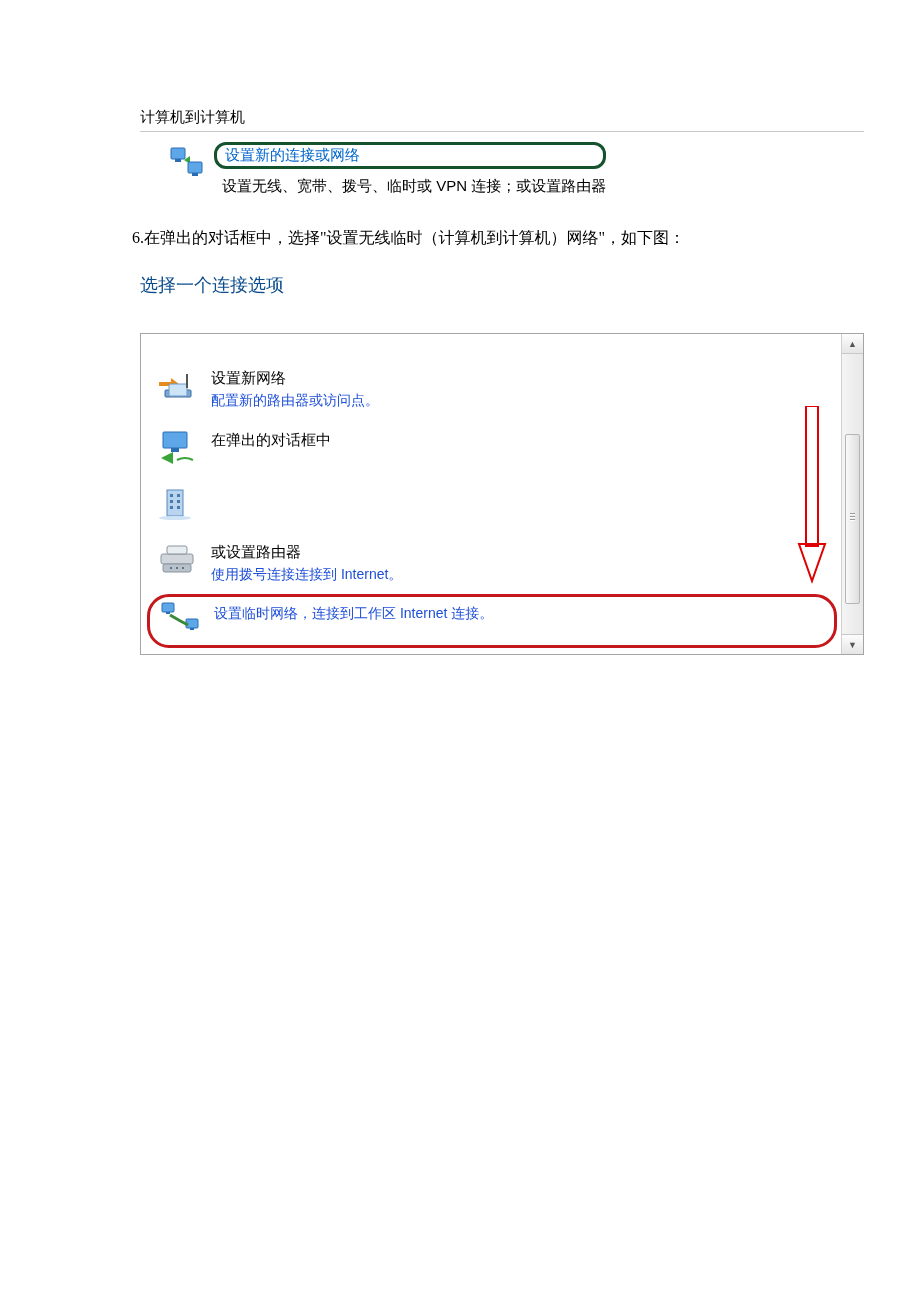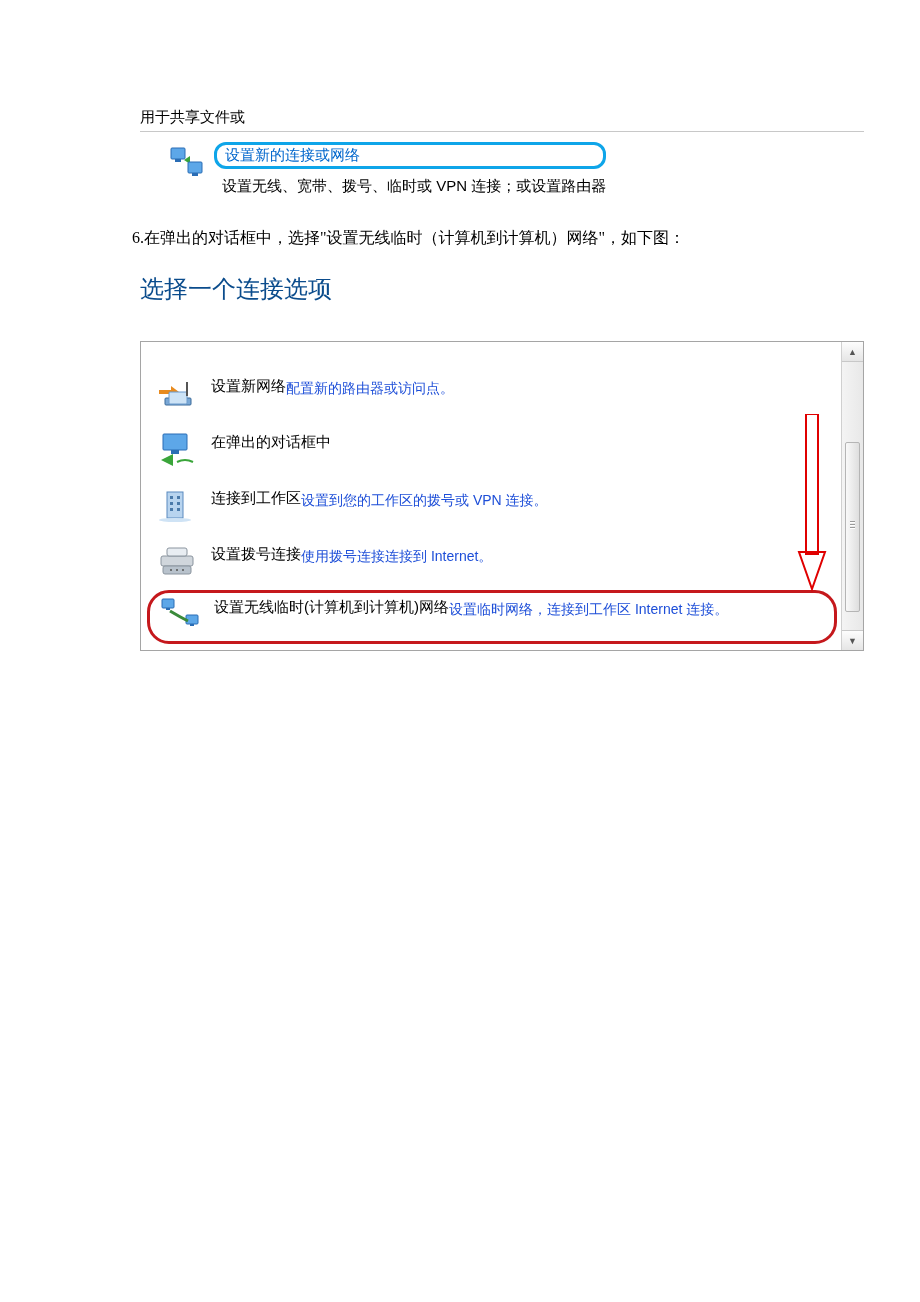--- a/index.html
+++ b/index.html
@@ -27,21 +27,21 @@
       padding-left: 28px;
     }
     .section1-icon {
       width: 36px;
       height: 32px;
       flex-shrink: 0;
       margin-right: 10px;
       margin-top: 4px;
     }
     .section1-link {
-      border: 3px solid #0ea5e9;
+      border: 3px solid #14532d;
       border-radius: 12px;
       padding: 1px 8px;
       color: #0066cc;
       font-size: 15px;
       display: inline-block;
       margin-bottom: 8px;
     }
     .section1-desc {
       color: #000;
       font-size: 15px;
@@ -51,21 +51,21 @@
 
     .caption {
       margin: 32px 0 0 132px;
       font-size: 16px;
       color: #000;
       font-family: "SimSun","宋体",serif;
     }
 
     .dialog-title {
       margin: 24px 0 0 140px;
-      font-size: 24px;
+      font-size: 18px;
       color: #0b4c8c;
       font-weight: 400;
     }
 
     .options-container {
       margin: 36px 0 0 140px;
       width: 724px;
       border: 1px solid #a5a5a5;
       position: relative;
       padding: 0;
@@ -79,21 +79,21 @@
       align-items: flex-start;
       padding: 10px 0 10px 16px;
       cursor: pointer;
     }
     .option-icon {
       width: 40px;
       height: 36px;
       flex-shrink: 0;
       margin-right: 14px;
     }
-    .option-text { display: flex; }
+    .option-text { display: flex; flex-direction: column; }
     .option-title {
       font-size: 15px;
       color: #000;
       font-weight: 400;
       line-height: 20px;
     }
     .option-desc {
       font-size: 14px;
       color: #1d4ed8;
       line-height: 20px;
@@ -148,21 +148,21 @@
       right: 36px;
       top: 72px;
       width: 30px;
     }
     .red-arrow svg { display: block; }
   </style>
 </head>
 <body>
 
 <div class="section1">
-  <div class="section1-header">用于共享文件或</div>
+  <div class="section1-header">计算机到计算机</div>
   <div class="section1-item">
     <div class="section1-icon">
       <svg viewBox="0 0 36 32">
         <rect x="3" y="2" width="14" height="11" rx="1" fill="#5da7e8" stroke="#2a6db5"></rect>
         <rect x="7" y="13" width="6" height="3" fill="#2a6db5"></rect>
         <path d="M 16 14 L 22 10 L 22 18 Z" fill="#3aa53a"></path>
         <rect x="20" y="16" width="14" height="11" rx="1" fill="#5da7e8" stroke="#2a6db5"></rect>
         <rect x="24" y="27" width="6" height="3" fill="#2a6db5"></rect>
       </svg>
     </div>
@@ -214,55 +214,50 @@
           <rect x="10" y="4" width="16" height="26" fill="#b8d4ef" stroke="#5a8abf"></rect>
           <rect x="13" y="8" width="3" height="3" fill="#4a7aaa"></rect>
           <rect x="20" y="8" width="3" height="3" fill="#4a7aaa"></rect>
           <rect x="13" y="14" width="3" height="3" fill="#4a7aaa"></rect>
           <rect x="20" y="14" width="3" height="3" fill="#4a7aaa"></rect>
           <rect x="13" y="20" width="3" height="3" fill="#4a7aaa"></rect>
           <rect x="20" y="20" width="3" height="3" fill="#4a7aaa"></rect>
           <ellipse cx="18" cy="32" rx="16" ry="2" fill="#cfe3f5"></ellipse>
         </svg>
       </div>
-      <div class="option-text">
-        <div class="option-title">连接到工作区</div>
-        <div class="option-desc">设置到您的工作区的拨号或 VPN 连接。</div>
-      </div>
     </div>
 
     <div class="option-item">
       <div class="option-icon">
         <svg viewBox="0 0 40 36">
           <rect x="4" y="12" width="32" height="10" rx="2" fill="#d0d6dc" stroke="#8a949e"></rect>
           <rect x="10" y="4" width="20" height="8" rx="2" fill="#e8edf2" stroke="#8a949e"></rect>
           <rect x="6" y="22" width="28" height="8" rx="2" fill="#b8c2cc" stroke="#8a949e"></rect>
           <circle cx="14" cy="26" r="1" fill="#555"></circle>
           <circle cx="20" cy="26" r="1" fill="#555"></circle>
           <circle cx="26" cy="26" r="1" fill="#555"></circle>
         </svg>
       </div>
       <div class="option-text">
-        <div class="option-title">设置拨号连接</div>
+        <div class="option-title">或设置路由器</div>
         <div class="option-desc">使用拨号连接连接到 Internet。</div>
       </div>
     </div>
 
     <div class="option-item circled">
       <div class="option-icon">
         <svg viewBox="0 0 40 36">
           <rect x="2" y="2" width="12" height="9" rx="1" fill="#5da7e8" stroke="#2a6db5"></rect>
           <rect x="6" y="11" width="4" height="2" fill="#2a6db5"></rect>
           <rect x="26" y="18" width="12" height="9" rx="1" fill="#5da7e8" stroke="#2a6db5"></rect>
           <rect x="30" y="27" width="4" height="2" fill="#2a6db5"></rect>
           <path d="M 10 14 Q 20 20 28 24" stroke="#3a8a3a" stroke-width="3" fill="none"></path>
         </svg>
       </div>
       <div class="option-text">
-        <div class="option-title">设置无线临时(计算机到计算机)网络</div>
         <div class="option-desc">设置临时网络，连接到工作区 Internet 连接。</div>
       </div>
     </div>
   </div>
 
   <div class="scrollbar">
     <div class="scroll-arrow-top">▲</div>
     <div class="scroll-thumb">
       <div class="scroll-grip">
           <span></span>

